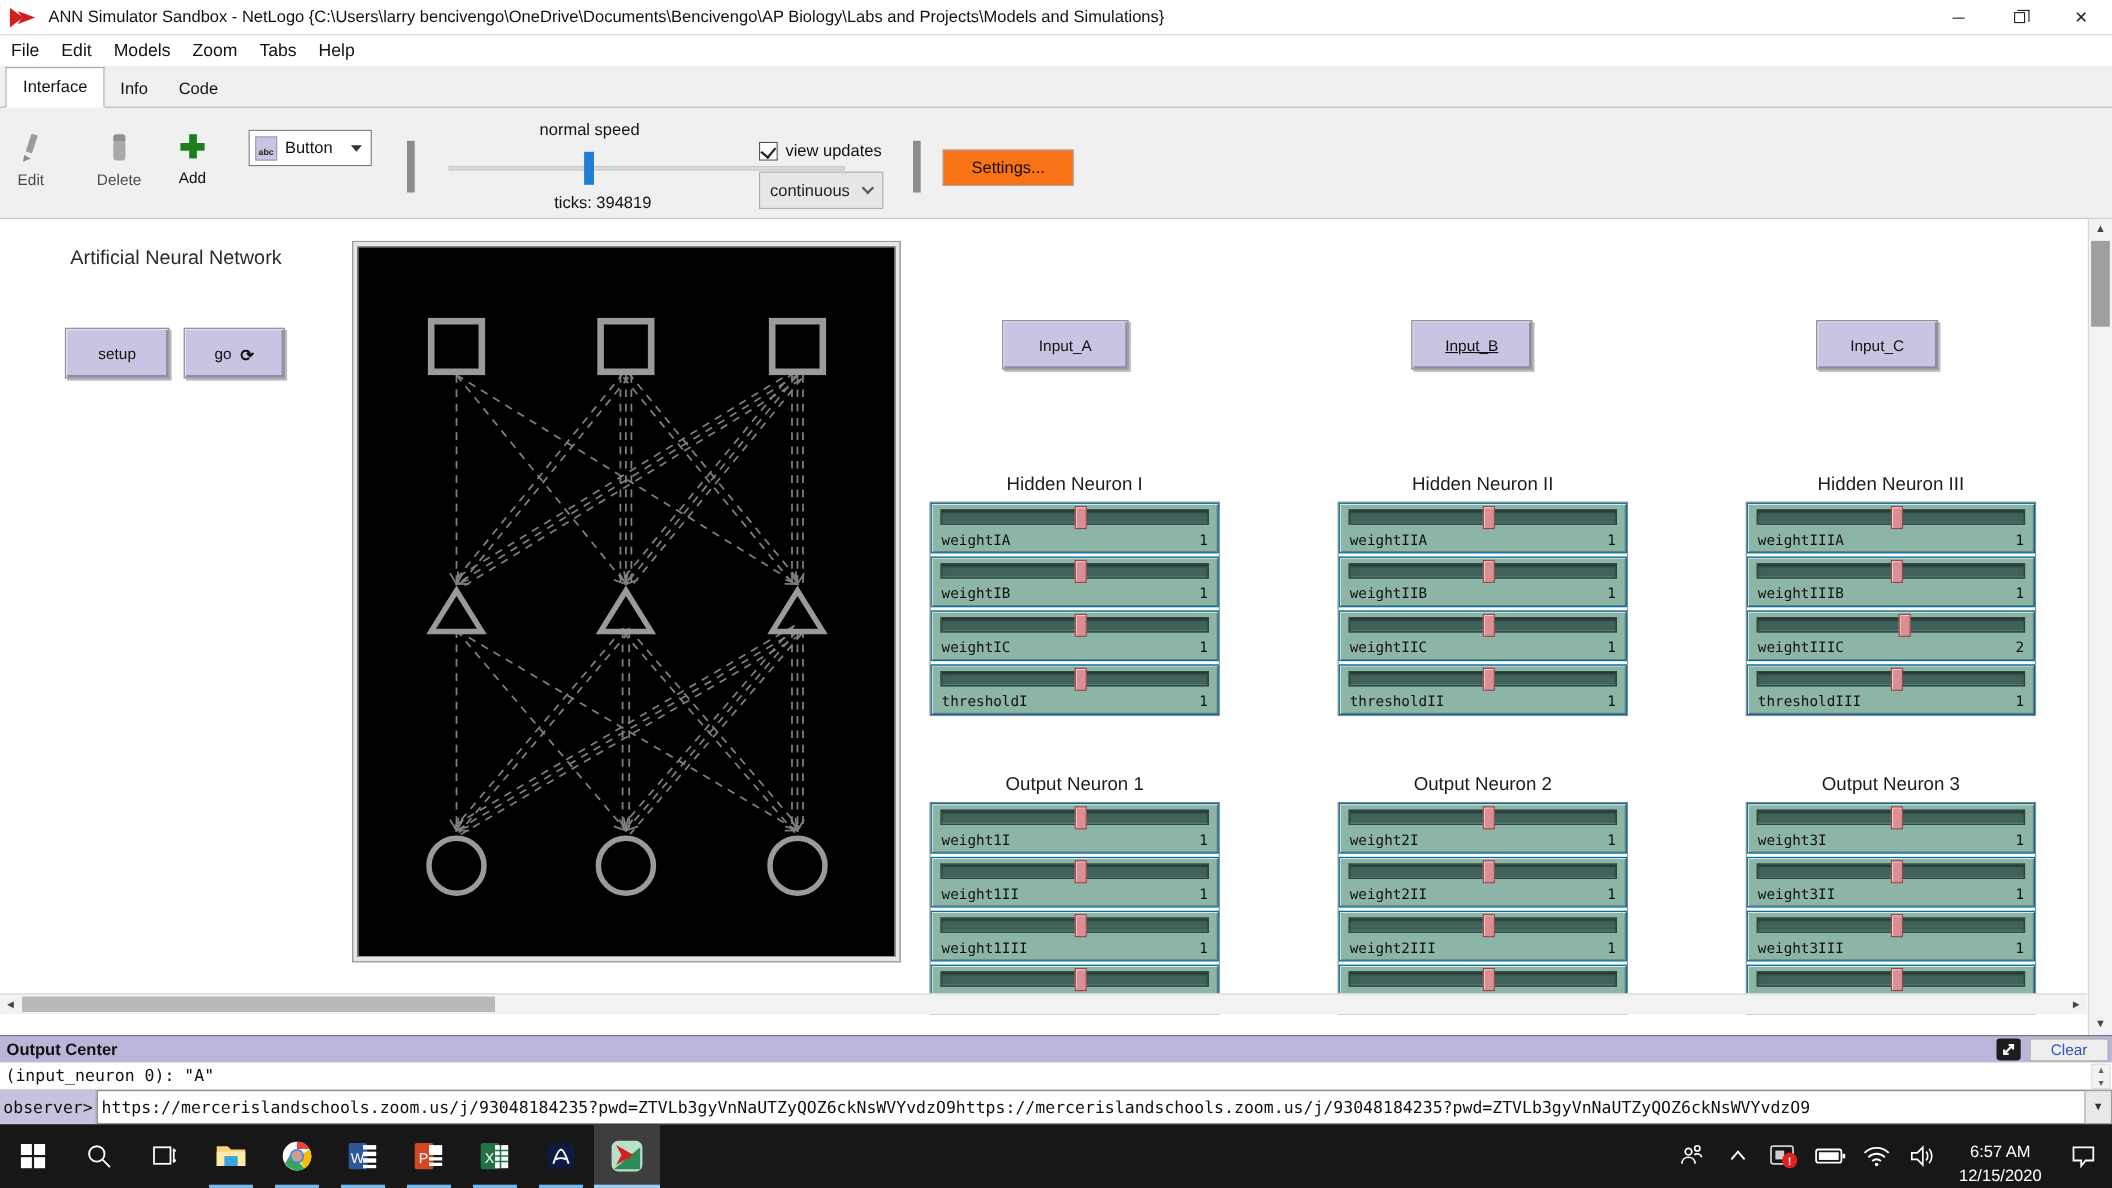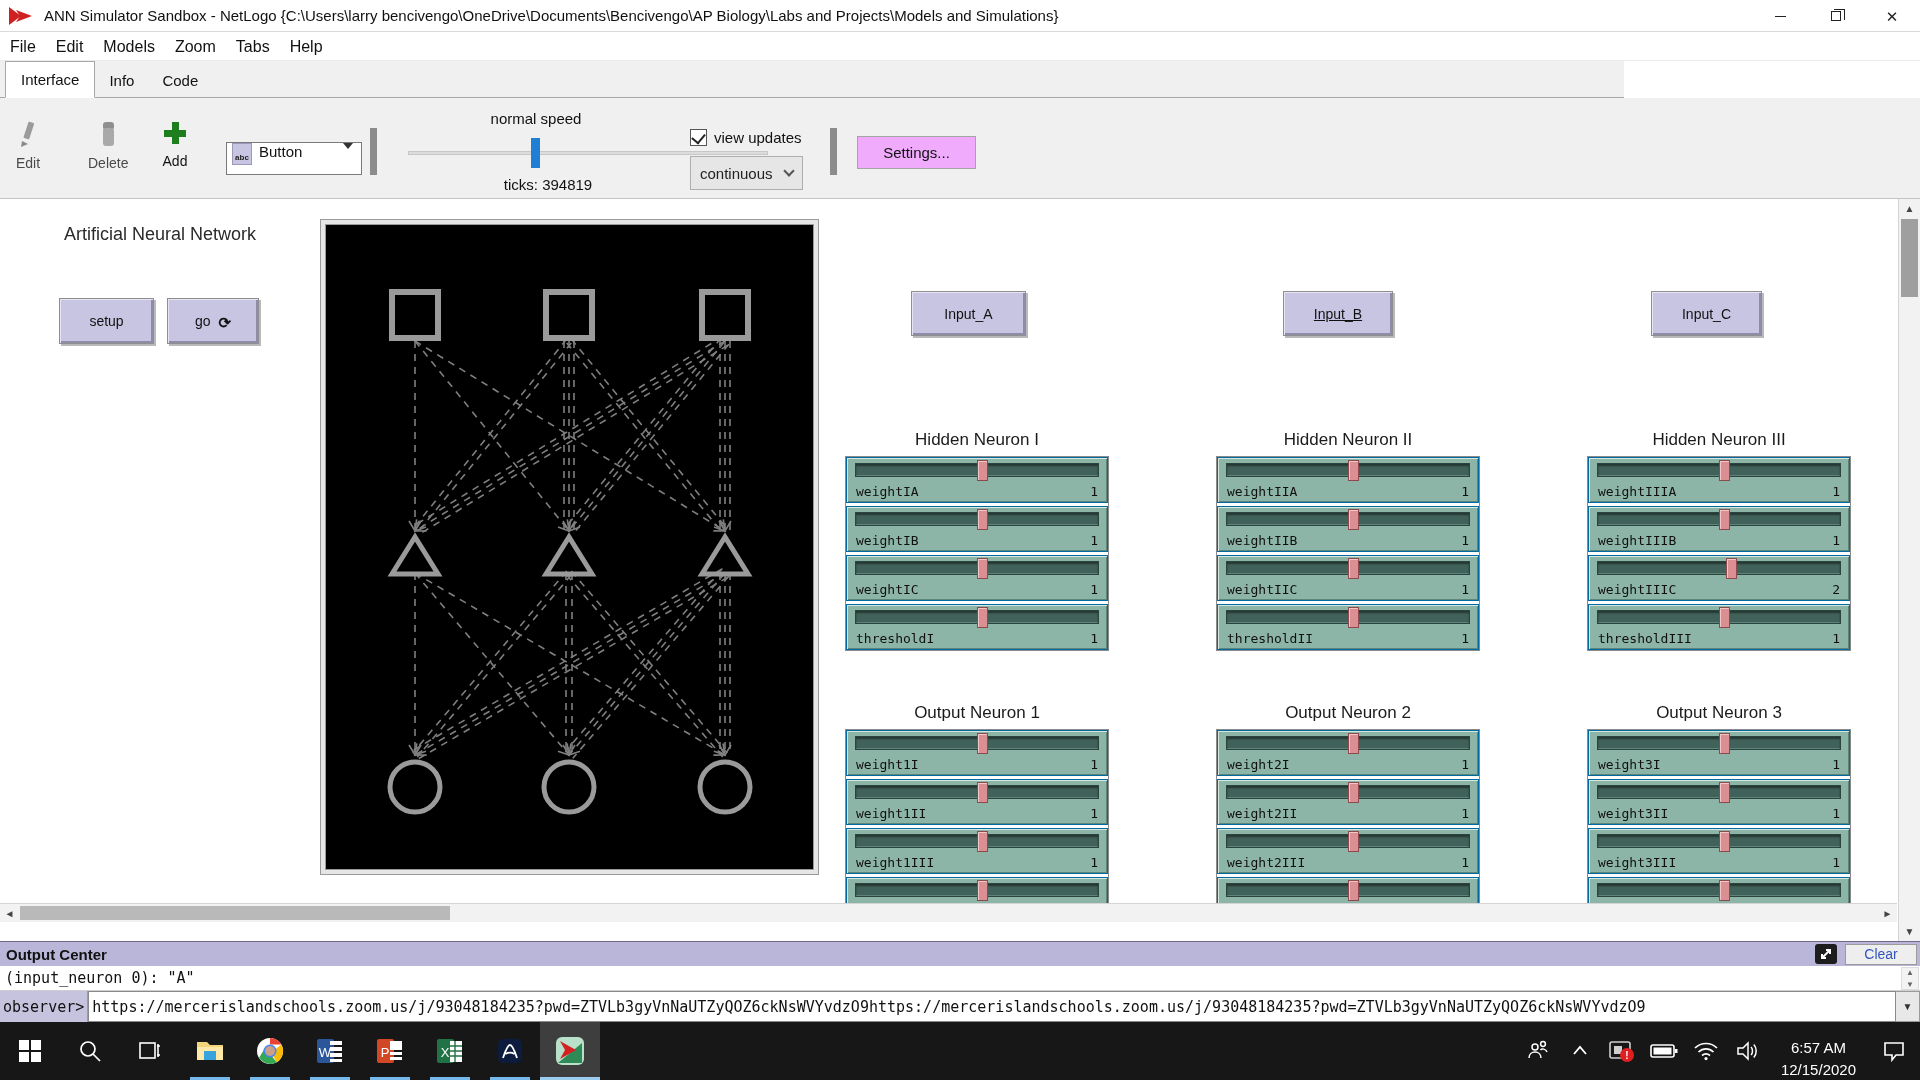--- a/index.html
+++ b/index.html
@@ -19,55 +19,55 @@
   .max-glyph::before { content:""; position:absolute; left:2px; top:-3px; width:10px; height:10px;
     border:1px solid #222; border-left:none; border-bottom:none; }
   .close-glyph { font-size:15px; line-height:1; }
 
   
   #menubar { position:absolute; left:0; top:33px; width:1920px; height:28px; background:#fff;
     display:flex; align-items:center; padding-left:8px; border-bottom:1px solid #ececec; }
   .menu-item { font-size:16px; color:#111; padding:3px 10px 3px 2px; margin-right:8px; }
 
   
-  #tabstrip { position:absolute; left:0; top:61px; width:1624px; height:37px; background:#f0f0f0;
+  #tabstrip { position:absolute; left:0; top:61px; width:1920px; height:37px; background:#f0f0f0;
     border-bottom:1px solid #a8a8a8; display:flex; align-items:flex-end; padding-left:5px; }
   .tab { font-size:15px; color:#111; padding:8px 14px; position:relative; }
   .tab.active { background:#fff; border:1px solid #a8a8a8; border-bottom:1px solid #fff;
     margin-bottom:-1px; z-index:2; padding:9px 15px; }
 
   
   #toolbar { position:absolute; left:0; top:98px; width:1920px; height:101px; background:#f0f0f0;
     border-bottom:1px solid #c3c3c3; }
   .tool-btn { position:absolute; top:22px; display:flex; flex-direction:column; align-items:center; gap:7px; }
   .tool-btn .lbl { font-size:14px; color:#4a4a4a; }
   .tool-btn .lbl.dark { color:#111; }
   .v-sep { position:absolute; top:30px; width:7px; height:47px; background:#8c8c8c; }
-  #widget-select { position:absolute; left:226px; top:44px; width:136px; height:33px; background:#fff;
-    border:1px solid #7a7a7a; display:flex; padding:0 8px 0 5px; gap:7px; }
+  #widget-select { position:absolute; left:226px; top:20px; width:112px; height:33px; background:#fff;
+    border:1px solid #7a7a7a; display:flex; align-items:center; padding:0 8px 0 5px; gap:7px; }
   #widget-chip { width:20px; height:22px; background:#c8c5e2; border:1px solid #9b98bb; font-size:8px;
     display:flex; align-items:flex-end; justify-content:center; color:#222; font-weight:bold; padding-bottom:2px; }
   #widget-select .lbl { font-size:15px; color:#111; flex:1; }
   .caret-down { width:0; height:0; border-left:5px solid transparent; border-right:5px solid transparent;
     border-top:6px solid #333; }
   #speed-label { position:absolute; left:400px; top:12px; width:272px; text-align:center; font-size:15px; color:#111; }
   #speed-track { position:absolute; left:408px; top:151px; width:360px; height:4px; background:#dcdcdc;
     border:1px solid #c7c7c7; top:53px; }
   #speed-handle { position:absolute; width:9px; height:30px; top:40px; }
   #ticks-label { position:absolute; left:418px; top:78px; width:260px; text-align:center; font-size:15px; color:#111; }
   #view-updates { position:absolute; left:690px; top:31px; display:flex; align-items:center; gap:7px; }
   #vu-box { width:17px; height:17px; background:#fff; border:1px solid #555; position:relative; }
   #vu-box::after { content:""; position:absolute; left:3px; top:1px; width:7px; height:10px;
     border:solid #222; border-width:0 2px 2px 0; transform:rotate(40deg); }
   #view-updates .lbl { font-size:15px; color:#111; }
   #update-mode { position:absolute; left:690px; top:58px; width:113px; height:31px; background:#e6e6e6;
     border:1px solid #aeaeae; display:flex; align-items:center; justify-content:space-between; padding:16px 9px; }
   #update-mode .lbl { font-size:15px; color:#222; }
   .chev-down { width:8px; height:8px; border:solid #555; border-width:0 2px 2px 0; transform:rotate(45deg); margin-top:-4px; }
-  #settings-btn { position:absolute; left:857px; top:38px; width:119px; height:33px; background:#f0abfc;
+  #settings-btn { position:absolute; left:857px; top:38px; width:119px; height:33px; background:#f97316;
     border:1px solid #a5a5a5; font-size:15px; color:#111; display:flex; align-items:center; justify-content:center; }
 
   
   #main { position:absolute; left:0; top:199px; width:1920px; height:723px; background:#fff; overflow:hidden; }
   #model-title { position:absolute; left:40px; top:23px; width:240px; text-align:center;
     font-size:18px; color:#2b2b2b; line-height:1.35; }
   .nl-button { position:absolute; background:#c8c5e2; border:1px solid #8e8e8e;
     box-shadow: inset 1px 1px 0 #e7e5f3, inset -2px -2px 0 #8f8cab, 2px 2px 0 #b9b9b9;
     display:flex; align-items:center; justify-content:center; font-size:14px; color:#111; }
   #go-btn .forever-icon { font-size:15px; margin-left:8px; margin-top:4px; color:#111; font-weight:bold; }

